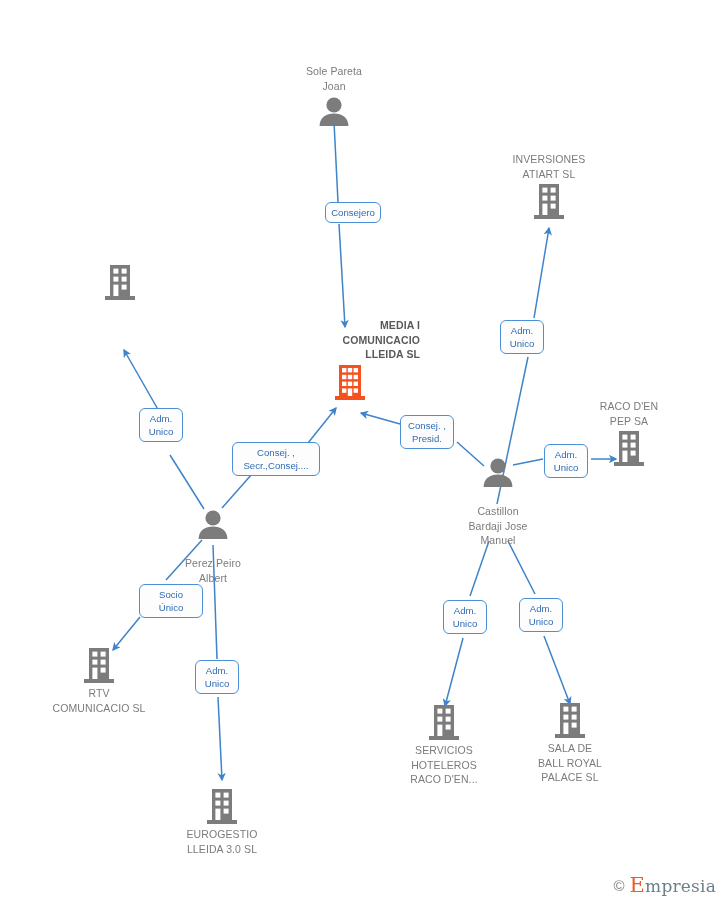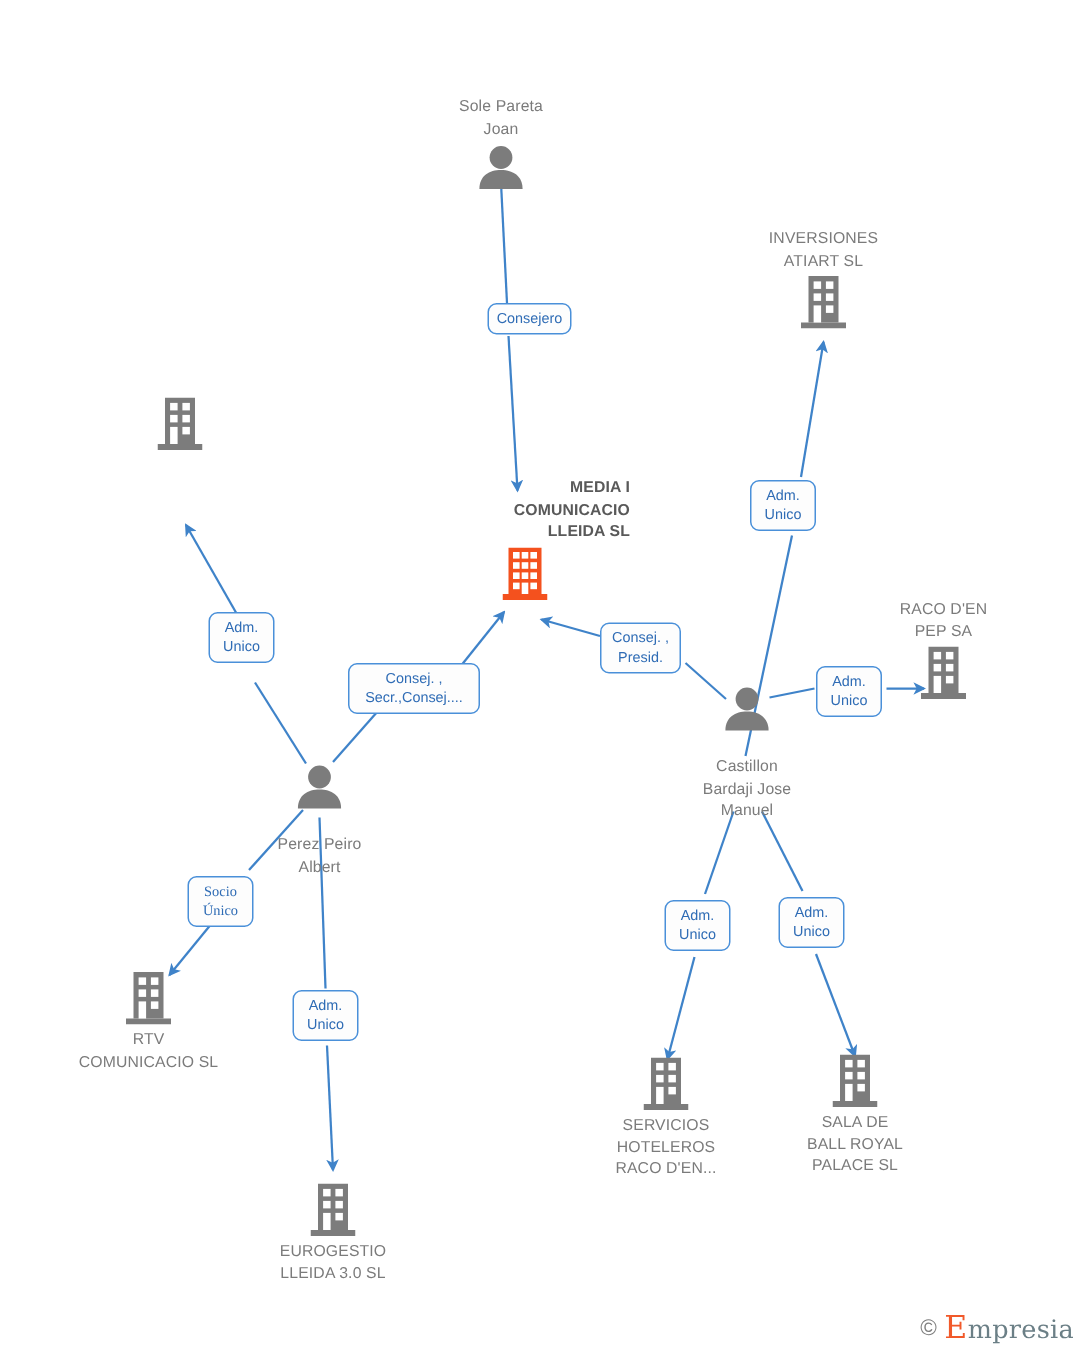--- a/index.html
+++ b/index.html
@@ -147,21 +147,21 @@
   </svg>
 
   <div class="chip" style="left:307px; top:202px; width:56px;margin-left:18px;">Consejero</div>
 
   <div class="chip" style="left:139px; top:408px; width:44px;">Adm.
 Unico</div>
 
   <div class="chip" style="left:232px; top:442px; width:88px;">Consej. ,
 Secr.,Consej....</div>
 
-  <div class="chip" style="left:125px; top:584px; width:44px;font-family:Liberation Serif, serif;">Socio
+  <div class="chip" style="left:139px; top:584px; width:64px;">Socio
 Único</div>
 
   <div class="chip" style="left:195px; top:660px; width:44px;">Adm.
 Unico</div>
 
   <div class="chip" style="left:500px; top:320px; width:44px;">Adm.
 Unico</div>
 
   <div class="chip" style="left:400px; top:415px; width:54px;">Consej. ,
 Presid.</div>

